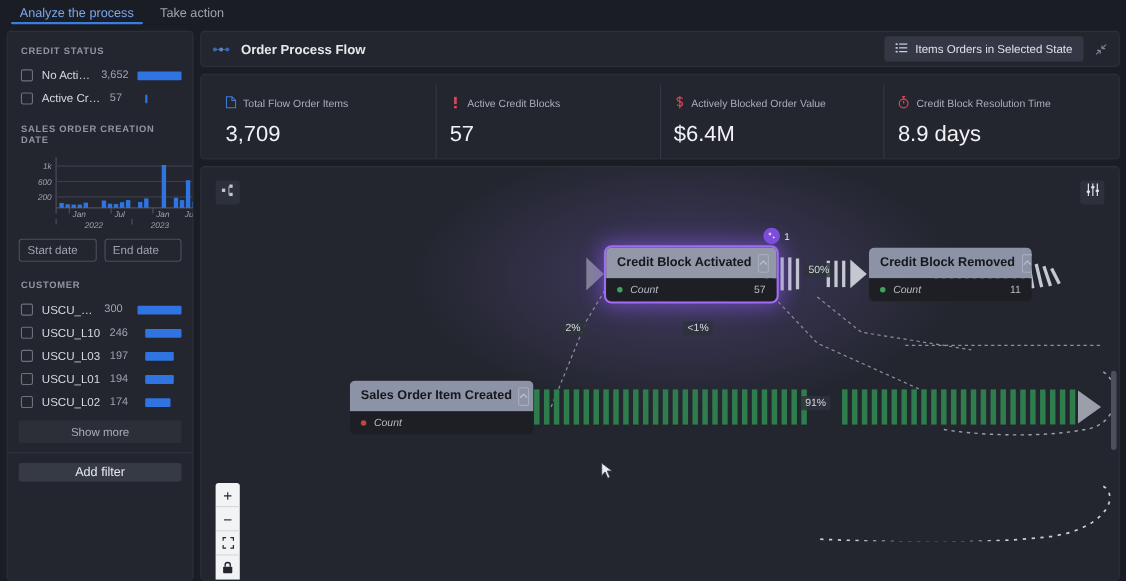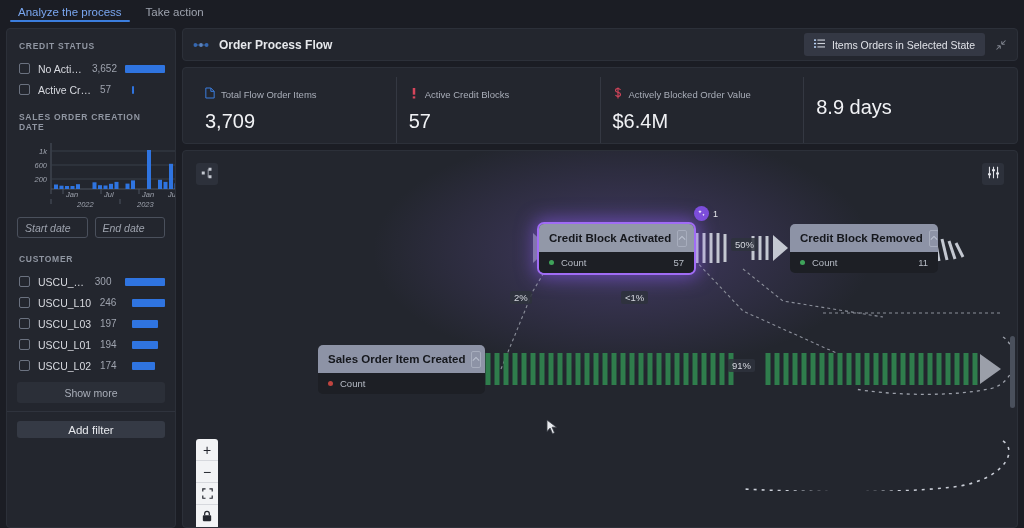--- a/index.html
+++ b/index.html
@@ -77,21 +77,21 @@
     text-overflow: ellipsis; width: 66px;
   }
   .fil-cnt { color: #9ea3ae; font-size: 10px; text-align: left; width: 30px; }
   .fil-bar-wrap { width: 40px; height: 8px; display: flex; align-items: center; }
   .fil-bar { height: 8px; background: #2f74e0; border-radius: 1px; }
 
   
   .mini-chart { padding: 2px 8px 0 6px; font-style: italic; }
   .chart-svg { display: block; }
 
-  .date-inputs { display: flex; gap: 7px; padding: 8px 10px 4px 10px; font-style: italic; }
+  .date-inputs { display: flex; gap: 7px; padding: 8px 10px 4px 10px; }
   .date-inp {
     flex: 1; height: 21px; border: 1px solid #4a505c; border-radius: 3px;
     background: #23262e; color: #9ea3ae; font-size: 10.5px;
     display: flex; align-items: center; padding-left: 7px; cursor: text;
   }
 
   .show-more {
     margin: 6px 10px 0 10px; height: 21px; border-radius: 3px;
     background: #2b2f38; color: #a9aeb9; font-size: 10.5px;
     display: flex; align-items: center; justify-content: center; cursor: pointer;
@@ -164,21 +164,21 @@
   .node-title { font-size: 11.5px; font-weight: bold; color: #15171c; flex: 1; white-space: nowrap; }
   .collapse-btn {
     width: 17px; height: 17px; border: 1px solid #a7adbd; border-radius: 2px;
     display: flex; align-items: center; justify-content: center; cursor: pointer;
   }
   .node-body {
     background: #1d1f25; height: 21px; display: flex; align-items: center;
     padding: 0 10px; gap: 7px;
   }
   .dot { width: 5px; height: 5px; border-radius: 50%; }
-  .metric-name { font-size: 9.5px; color: #b7bcc6; flex: 1; }
+  .metric-name { font-size: 9.5px; color: #b7bcc6; flex: 1; font-style: italic; }
   .metric-val { font-size: 9.5px; color: #b7bcc6; }
 
   .node.selected {
     box-shadow: 0 0 0 2px #a06cf5, 0 0 18px 5px rgba(138,90,240,.55);
   }
   .node.selected .node-head { background: #9298a8; }
 
   .badge {
     position: absolute; display: flex; align-items: center; gap: 4px;
   }
@@ -419,20 +419,31 @@
                 <path d="M9 3.2C8.2 2.1 7 1.6 6 1.6c-1.8 0-3 1-3 2.3 0 3 6 1.6 6 4.6 0 1.4-1.3 2.5-3 2.5-1.2 0-2.4-.6-3.1-1.6"></path>
                 <path d="M6 0.3v13.4"></path>
               </svg>
             </span>
             <span>Actively Blocked Order Value</span>
           </div>
           <div class="kpi-val">$6.4M</div>
         </div>
 
         <div class="kpi">
+          <div class="kpi-label">
+            <span>
+              <svg width="11" height="12" viewBox="0 0 12 14" fill="none" stroke="#d6455b" stroke-width="1.3">
+                <circle cx="6" cy="8.3" r="4.6"></circle>
+                  <path d="M6 8.3V5.6"></path>
+                  <path d="M4.3 1h3.4"></path>
+                  <path d="M6 1v2.6"></path>
+              </svg>
+            </span>
+            <span>Credit Block Resolution Time</span>
+          </div>
           <div class="kpi-val">8.9 days</div>
         </div>
 
       </div>
     </div>
 
     <div class="canvas-card">
       <div class="canvas-inner">
 
         <svg width="836" height="340" viewBox="0 0 836 340" style="position:absolute;left:0;top:0">
@@ -562,21 +573,21 @@
               <line x1="3" y1="1" x2="3" y2="15"></line>
                 <line x1="8" y1="1" x2="8" y2="15"></line>
                 <line x1="13" y1="1" x2="13" y2="15"></line>
               <rect x="1.2" y="9" width="3.6" height="2.4" fill="#e3e5ea" stroke="none"></rect>
               <rect x="6.2" y="4" width="3.6" height="2.4" fill="#e3e5ea" stroke="none"></rect>
               <rect x="11.2" y="8" width="3.6" height="2.4" fill="#e3e5ea" stroke="none"></rect>
             </svg>
           </span>
         </div>
 
-        <div class="node selected" style="left:356px;top:73px;width:155px">
+        <div class="node selected" style="left:368px;top:73px;width:155px">
           <div class="node-head">
             <span class="node-title">Credit Block Activated</span>
             <span class="collapse-btn">
               <svg width="8" height="6" viewBox="0 0 10 7" fill="none" stroke="#bcc2d0" stroke-width="1.3">
                   <path d="M1 5.5L5 1.5l4 4"></path>
                 </svg>
             </span>
           </div>
           <div class="node-body">
             <span class="dot" style="background:#3fa35a"></span>

